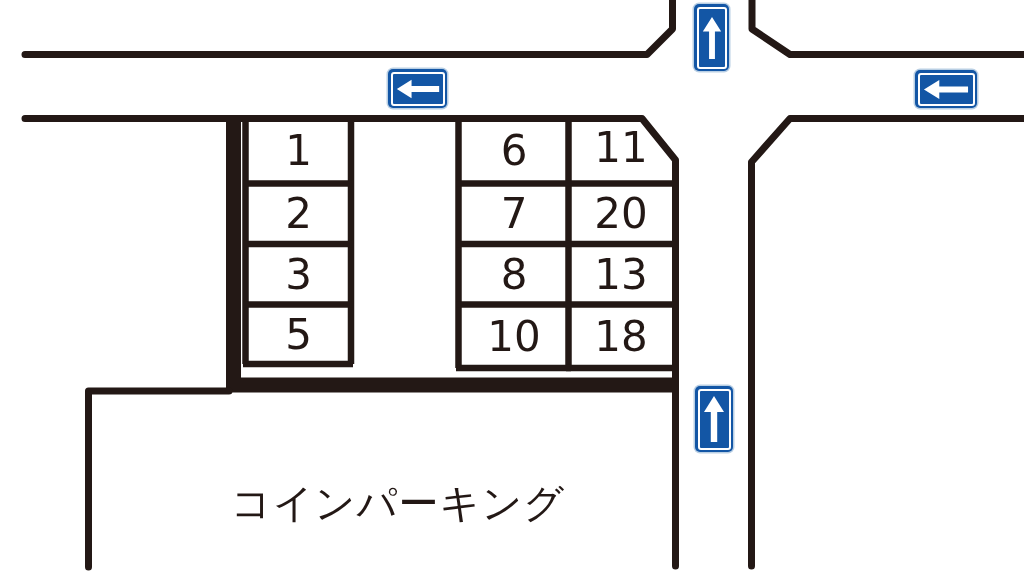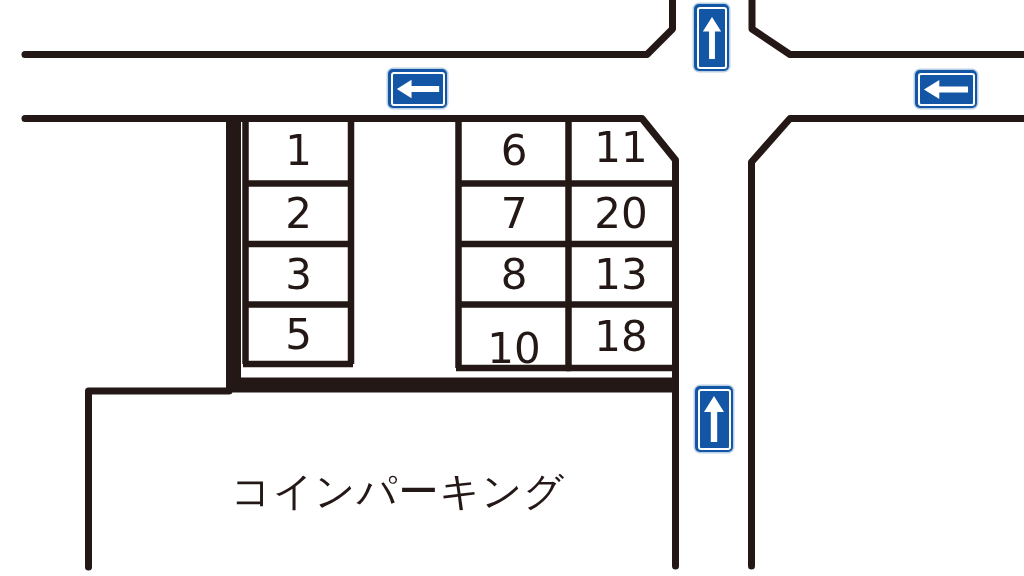--- a/index.html
+++ b/index.html
@@ -17,21 +17,21 @@
   .map-svg path{fill:none;stroke:var(--line);}
   .map-svg .road{stroke-width:7;stroke-linecap:round;stroke-linejoin:round;}
   .map-svg .grid{stroke-width:6.5;stroke-linecap:butt;}
   .map-svg .thick{stroke-width:15;stroke-linecap:butt;stroke-linejoin:miter;}
   .map-svg .lower{stroke-width:7;stroke-linecap:round;stroke-linejoin:round;}
   .cell{
     position:absolute;display:flex;align-items:center;justify-content:center;
     font-size:42px;line-height:1;color:var(--line);
   }
   .lot-name{
-    position:absolute;left:98px;top:464px;width:600px;height:54px;
+    position:absolute;left:98px;top:476px;width:600px;height:54px;
     display:flex;align-items:center;justify-content:center;
     font-size:40px;letter-spacing:1px;color:var(--line);
   }
   .sign{
     position:absolute;background:var(--sign-blue);border-radius:5px;
     box-shadow:0 0 0 1.5px var(--sign-trim);
     display:flex;align-items:center;justify-content:center;
   }
   .sign .inner-border{
     position:absolute;left:2.5px;top:2.5px;right:2.5px;bottom:2.5px;
@@ -97,21 +97,21 @@
 
   <div class="cell" style="left:459px;top:122px;width:110px;height:58px;">
     <span>6</span>
   </div>
   <div class="cell" style="left:459px;top:187px;width:110px;height:54px;">
     <span>7</span>
   </div>
   <div class="cell" style="left:459px;top:247px;width:110px;height:55px;">
     <span>8</span>
   </div>
-  <div class="cell" style="left:459px;top:320px;width:110px;height:57px;">
+  <div class="cell" style="left:459px;top:308px;width:110px;height:57px;">
     <span>10</span>
   </div>
 
   <div class="cell" style="left:569px;top:122px;width:104px;height:51px;">
     <span>11</span>
   </div>
   <div class="cell" style="left:569px;top:187px;width:104px;height:54px;">
     <span>20</span>
   </div>
   <div class="cell" style="left:569px;top:247px;width:104px;height:55px;justify-content:center;">

